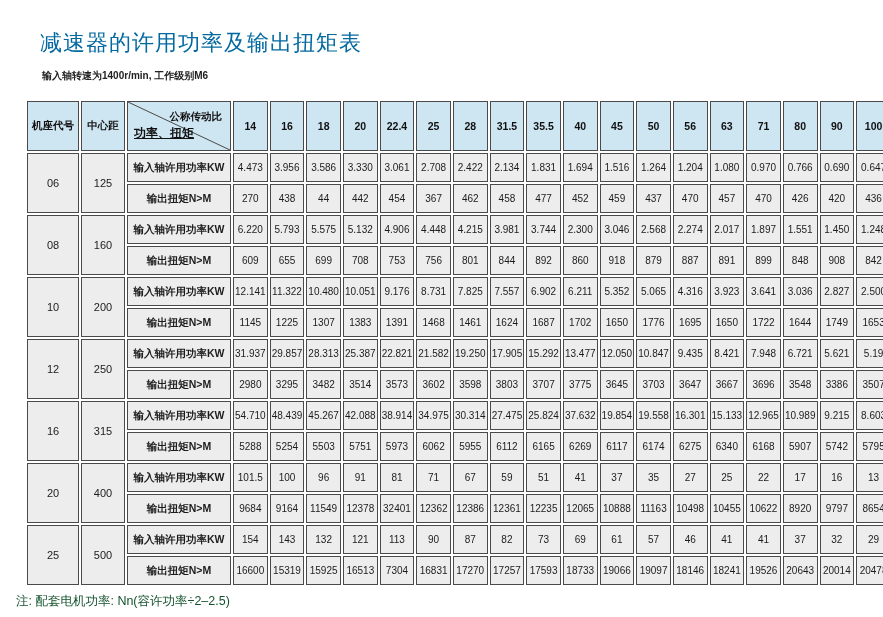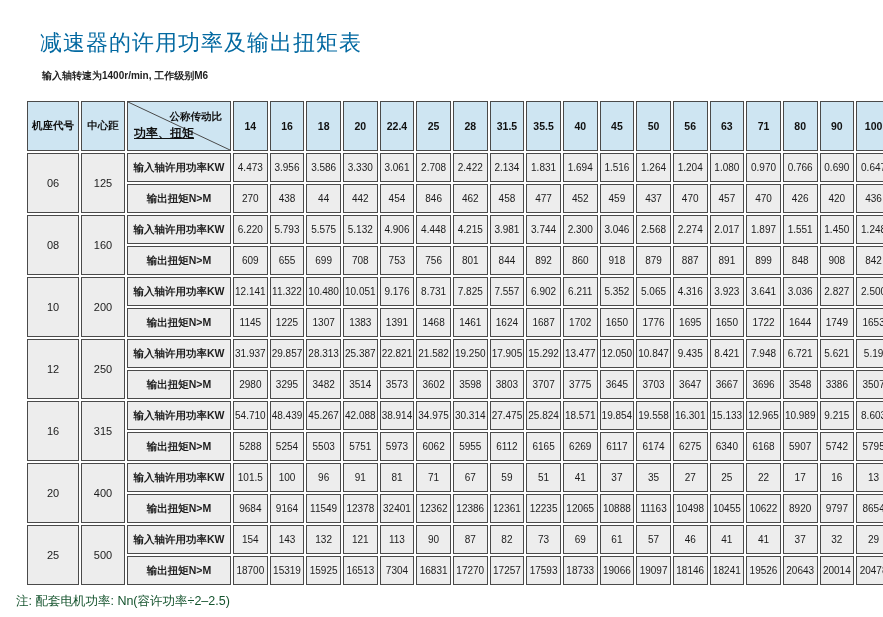--- a/index.html
+++ b/index.html
@@ -145,21 +145,21 @@
         <td class="val">0.690</td>
         <td class="val">0.647</td>
       </tr>
       <tr>
         <td class="rowlabel">输出扭矩N&gt;M</td>
         <td class="val">270</td>
         <td class="val">438</td>
         <td class="val">44</td>
         <td class="val">442</td>
         <td class="val">454</td>
-        <td class="val">846</td>
+        <td class="val">367</td>
         <td class="val">462</td>
         <td class="val">458</td>
         <td class="val">477</td>
         <td class="val">452</td>
         <td class="val">459</td>
         <td class="val">437</td>
         <td class="val">470</td>
         <td class="val">457</td>
         <td class="val">470</td>
         <td class="val">426</td>
@@ -304,21 +304,21 @@
         <td class="rowlabel">输入轴许用功率KW</td>
         <td class="val">54.710</td>
         <td class="val">48.439</td>
         <td class="val">45.267</td>
         <td class="val">42.088</td>
         <td class="val">38.914</td>
         <td class="val">34.975</td>
         <td class="val">30.314</td>
         <td class="val">27.475</td>
         <td class="val">25.824</td>
-        <td class="val">18.571</td>
+        <td class="val">37.632</td>
         <td class="val">19.854</td>
         <td class="val">19.558</td>
         <td class="val">16.301</td>
         <td class="val">15.133</td>
         <td class="val">12.965</td>
         <td class="val">10.989</td>
         <td class="val">9.215</td>
         <td class="val">8.603</td>
       </tr>
       <tr>
@@ -404,21 +404,21 @@
         <td class="val">57</td>
         <td class="val">46</td>
         <td class="val">41</td>
         <td class="val">41</td>
         <td class="val">37</td>
         <td class="val">32</td>
         <td class="val">29</td>
       </tr>
       <tr>
         <td class="rowlabel">输出扭矩N&gt;M</td>
-        <td class="val">18700</td>
+        <td class="val">16600</td>
         <td class="val">15319</td>
         <td class="val">15925</td>
         <td class="val">16513</td>
         <td class="val">7304</td>
         <td class="val">16831</td>
         <td class="val">17270</td>
         <td class="val">17257</td>
         <td class="val">17593</td>
         <td class="val">18733</td>
         <td class="val">19066</td>

